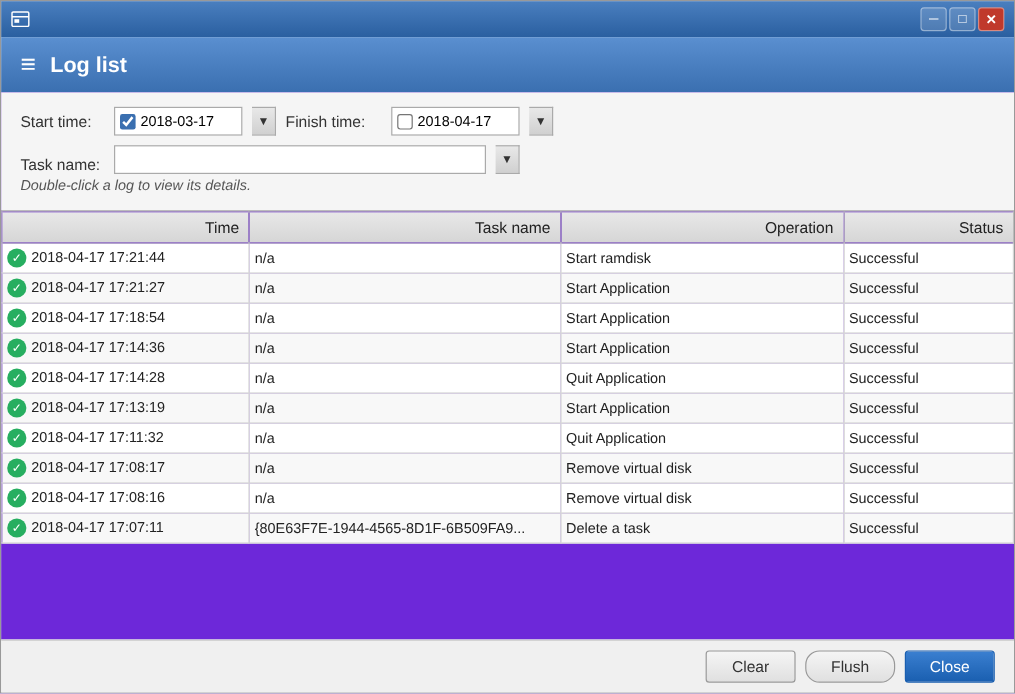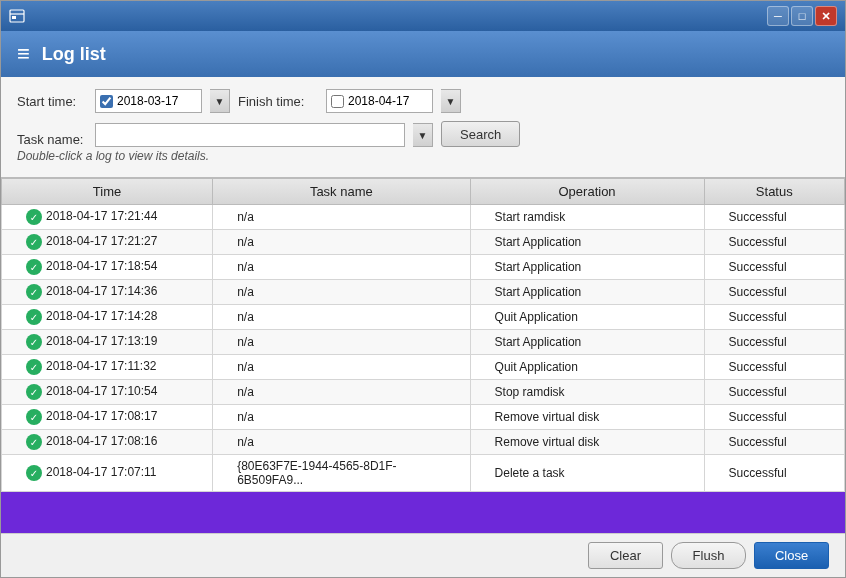--- a/index.html
+++ b/index.html
@@ -221,29 +221,29 @@
     .log-table thead {
       background: linear-gradient(to bottom, #e8e8e8, #d5d5d5);
       position: sticky;
       top: 0;
       z-index: 1;
     }
 
     .log-table th {
       border: 1px solid #bbb;
       padding: 5px 8px;
-      text-align: center;
+      text-align: right;
       font-weight: normal;
       color: #222;
       font-size: 13px;
     }
 
     .log-table td {
       border: 1px solid #d5d5d5;
-      padding: 4px 24px;
+      padding: 4px 4px;
       color: #222;
     }
 
     .log-table tbody tr:nth-child(even) {
       background: #f8f8f8;
     }
 
     .log-table tbody tr:nth-child(odd) {
       background: white;
     }
@@ -361,21 +361,20 @@
         </div>
         <div class="date-dropdown-btn">▼</div>
       </div>
 
       <div class="task-name-row">
         <span class="filter-label">Task name:</span>
         <div class="task-name-input-wrapper">
           <input type="text" class="task-name-input" style="">
         </div>
         <div class="task-dropdown-btn">▼</div>
-        <button class="search-btn">Search</button>
       </div>
 
       <div class="hint-text">Double-click a log to view its details.</div>
     </div>
 
     <div class="table-container">
       <table class="log-table">
         <thead>
           <tr>
             <th class="col-time">Time</th>
@@ -421,26 +420,20 @@
               <td>Start Application</td>
               <td>Successful</td>
             </tr>
             <tr>
               <td class="time-cell"><span class="status-icon">✓</span>2018-04-17 17:11:32</td>
               <td>n/a</td>
               <td>Quit Application</td>
               <td>Successful</td>
             </tr>
             <tr>
-              <td class="time-cell"><span class="status-icon">✓</span>2018-04-17 17:10:54</td>
-              <td>n/a</td>
-              <td>Stop ramdisk</td>
-              <td>Successful</td>
-            </tr>
-            <tr>
               <td class="time-cell"><span class="status-icon">✓</span>2018-04-17 17:08:17</td>
               <td>n/a</td>
               <td>Remove virtual disk</td>
               <td>Successful</td>
             </tr>
             <tr>
               <td class="time-cell"><span class="status-icon">✓</span>2018-04-17 17:08:16</td>
               <td>n/a</td>
               <td>Remove virtual disk</td>
               <td>Successful</td>

